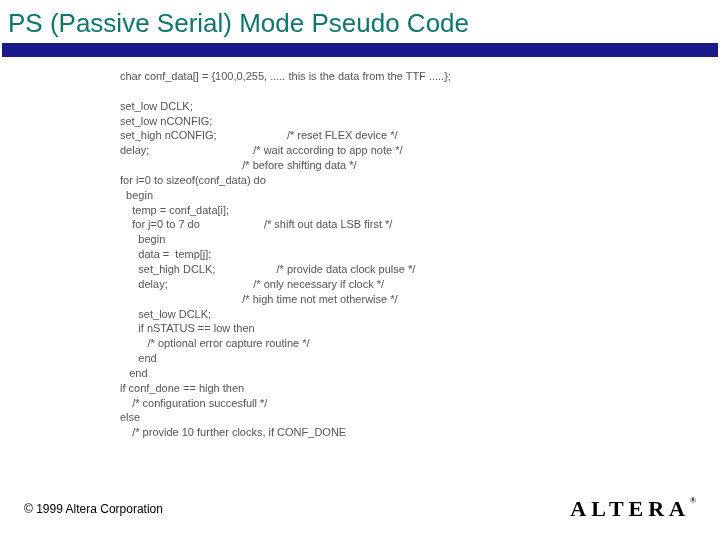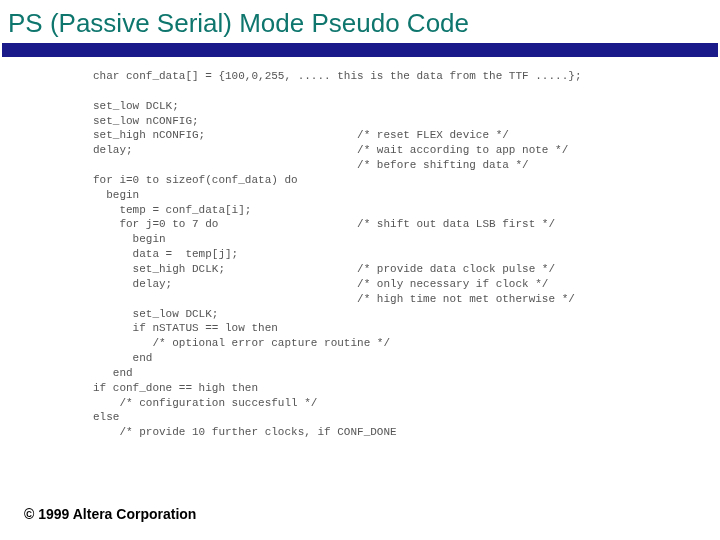--- a/index.html
+++ b/index.html
@@ -16,40 +16,39 @@
       font-weight: normal;
       padding: 8px 8px 4px 8px;
       color: #0f766e;
     }
     .blue-bar {
       height: 14px;
       background: #1a1a8a;
       margin: 0 2px;
     }
     .code-area {
-      padding: 12px 0 0 93px;
-      font-family: Liberation Mono, monospace;
+      padding: 12px 0 0 120px;
+      font-family: Liberation Sans, sans-serif;
       font-size: 11px;
       color: #555;
       line-height: 1.35;
       white-space: pre;
     }
     .footer {
       position: absolute;
       bottom: 18px;
       left: 24px;
       right: 24px;
       display: flex;
       justify-content: space-between;
       align-items: center;
     }
     .copyright {
-      font-size: 14px;
+      font-size: 12px;
       color: #000;
-      font-weight: bold;
     }
     .logo {
       font-family: "Times New Roman", serif;
       font-size: 22px;
       font-weight: bold;
       letter-spacing: 5px;
       color: #000;
       position: relative;
     }
     .logo-reg {
@@ -85,13 +84,16 @@
          /* optional error capture routine */
       end
    end
 if conf_done == high then
     /* configuration succesfull */
 else
     /* provide 10 further clocks, if CONF_DONE</div>
 
 <div class="footer">
   <div class="copyright">© 1999 Altera Corporation</div>
+  <div class="logo">
+    <span>ALTERA</span><span class="logo-reg">®</span>
+  </div>
 </div>
 
 </body></html>

